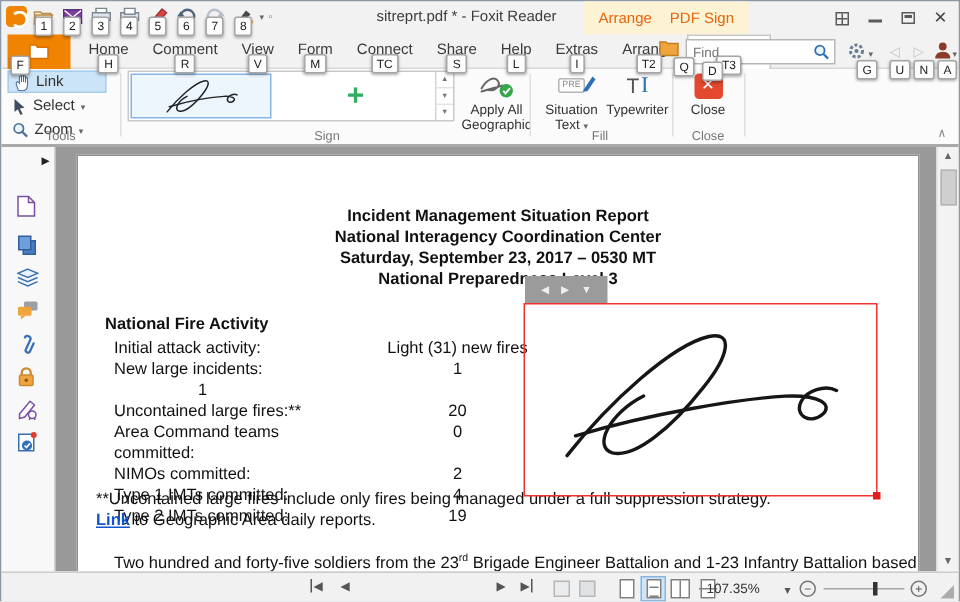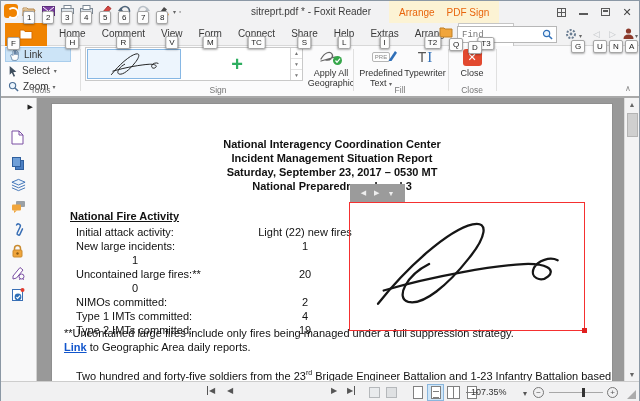--- a/index.html
+++ b/index.html
@@ -28,21 +28,21 @@
 .wb-close{font-size:11px;line-height:11px;color:#444}
 
 .tabrow{position:absolute;left:0;top:22px;width:100%;height:23px;background:#f2f2f3;border-bottom:1px solid #d8d8d8}
 .filetab{position:absolute;left:4px;top:0;width:42px;height:23px;background:#f08300;display:flex;align-items:center;justify-content:center}
 .tabs{position:absolute;left:50px;top:0;height:23px;display:flex}
 .tab{position:relative;padding:0 8px;line-height:22px;font-size:10px;color:#3a3a3a;white-space:nowrap}
 .tab .kt{left:50%;transform:translateX(-50%);top:13px}
 .tab.active{background:#fff;border:1px solid #c6c6c6;border-bottom:none;line-height:21px}
 .tr-ico{position:absolute;top:3px}
 .findbox{position:absolute;left:456px;top:3px;width:100px;height:17px;background:#fff;border:1px solid #b7b7b7;display:flex;align-items:center}
-.findbox input{border:none;outline:none;flex:1;font-size:9px;padding:0 4px;font-family:Liberation Mono, monospace;color:#444;background:transparent;min-width:0}
+.findbox input{border:none;outline:none;flex:1;font-size:9px;padding:0 4px;font-family:Liberation Sans, sans-serif;color:#444;background:transparent;min-width:0}
 .caret{font-size:6px;color:#666}
 .navarrow{font-size:9px;color:#c3c6c9}
 
 .ribbon{position:absolute;left:0;top:45px;width:100%;height:52px;background:#fbfbfc;border-bottom:2px solid #a9a9a9}
 .gsep{position:absolute;top:3px;width:1px;height:42px;background:#e0e0e0}
 .gcap{position:absolute;top:39px;font-size:8.5px;color:#767676;text-align:center}
 .tbtn{position:absolute;left:4px;width:66px;height:15px;display:flex;align-items:center;gap:4px;padding:0 3px;font-size:10px;color:#333}
 .tbtn.active{background:#cce4f7;border:1px solid #a9cdec}
 .gallery{position:absolute;left:84px;top:1px;width:218px;height:34px;background:#fff;border:1px solid #c9c9c9}
 .sigcell{position:absolute;left:1px;top:1px;width:94px;height:30px;background:#edf5fd;border:1px solid #86b7e4;display:flex;align-items:center;justify-content:center}
@@ -63,21 +63,21 @@
 .sb-ico{position:absolute;left:10px;width:16px;height:16px}
 .sb-collapse{position:absolute;right:3px;top:5px;font-size:7px;color:#222}
 .docarea{position:absolute;left:36px;top:0;width:589px;height:100%;background:#999;overflow:hidden}
 .page{position:absolute;left:14px;top:5px;width:562px;height:290px;background:#fff;border:1px solid #8f8f8f;font-size:11px;color:#111}
 .hdr{position:absolute;left:0;top:33px;width:100%;text-align:center;font-weight:bold;line-height:14px}
 .minitb{position:absolute;left:298px;top:80px;width:55px;height:18px;background:#9b9b9b;display:flex;align-items:center;justify-content:center;gap:8px;z-index:3}
 .minitb span{color:#eee;font-size:7px}
 .redbox{position:absolute;left:297px;top:98px;width:236px;height:129px;border:1px solid #f53030;z-index:4}
 .redbox .handle{position:absolute;right:-3px;bottom:-3px;width:5px;height:5px;background:#e02020}
 .fires{position:absolute;left:18px;top:106px}
-.ftitle{font-weight:bold;text-decoration:underline;margin-bottom:3px}
+.ftitle{font-weight:bold;margin-bottom:3px}
 .frow{display:flex;line-height:14px}
 .fl{width:170px;padding-left:6px}
 .fv{width:130px;text-align:center}
 .footnote{position:absolute;left:12px;top:222px;line-height:14px}
 .linkline{position:absolute;left:12px;top:236px;line-height:14px}
 .linka{color:#1155cc;font-weight:bold;text-decoration:underline}
 .para{position:absolute;left:24px;top:262px;width:536px;line-height:14px}
 .vscroll{position:absolute;right:0;top:0;width:15px;height:100%;background:#f3f3f4;border-left:1px solid #dcdcdc}
 .vs-arrow{position:absolute;left:0;width:100%;text-align:center;font-size:7px;color:#666}
 .vs-thumb{position:absolute;left:2px;top:15px;width:11px;height:24px;background:#cfcfcf;border:1px solid #b3b3b3}
@@ -304,21 +304,21 @@
     <div class="gcap" style="left:84px;width:266px">Sign</div>
     <div class="gsep" style="left:352px"></div>
 
     <div class="bigbtn" style="left:357px;width:46px">
       <span class="ic" style="position:relative">
         <span class="prebadge">PRE</span>
         <svg width="10" height="12" viewBox="0 0 10 12" style="position:absolute;left:16px;top:2px">
             <path d="M1 11 L7 2 L9 3.8 L3.5 12 L0.5 12.5 z" fill="#2f6fb8"></path>
           </svg>
       </span>
-      <span>Predefined</span>
+      <span>Situation</span>
       <span><span>Text</span> <span class="caret">▾</span></span>
     </div>
     <div class="bigbtn" style="left:403px;width:42px">
       <span class="ic">
           <span class="ti-t">T</span>
           <span class="ti-i">I</span>
         </span>
       <span>Typewriter</span>
     </div>
     <div class="gcap" style="left:352px;width:94px">Fill</div>
@@ -389,44 +389,45 @@
             <circle cx="7" cy="10" r="3.4" fill="#2f6fb8"></circle>
             <path d="M5.4 10 l1.2 1.4 l2.4 -2.8" fill="none" stroke="#fff" stroke-width="1.1"></path>
             <circle cx="11.5" cy="3" r="2" fill="#e23c2e"></circle>
           </svg>
       </span>
     </div>
 
     <div class="docarea">
       <div class="page">
         <div class="hdr">
+          <div>Incident Management Situation Report</div>
           <div>National Interagency Coordination Center</div>
-          <div>Incident Management Situation Report</div>
           <div>Saturday, September 23, 2017 – 0530 MT</div>
           <div>National Preparedness Level 3</div>
         </div>
 
         <div class="fires">
           <div class="ftitle">National Fire Activity</div>
           <div class="frow">
               <span class="fl">Initial attack activity:</span>
-              <span class="fv">Light (22) new fires</span>
+              <span class="fv">Light (31) new fires</span>
             </div>
           <div class="frow">
               <span class="fl">New large incidents:</span>
               <span class="fv">1</span>
             </div>
           <div class="frow">
               <span class="fv">1</span>
             </div>
           <div class="frow">
               <span class="fl">Uncontained large fires:**</span>
               <span class="fv">20</span>
             </div>
           <div class="frow">
+              <span class="fl">Area Command teams committed:</span>
               <span class="fv">0</span>
             </div>
           <div class="frow">
               <span class="fl">NIMOs committed:</span>
               <span class="fv">2</span>
             </div>
           <div class="frow">
               <span class="fl">Type 1 IMTs committed:</span>
               <span class="fv">4</span>
             </div>

